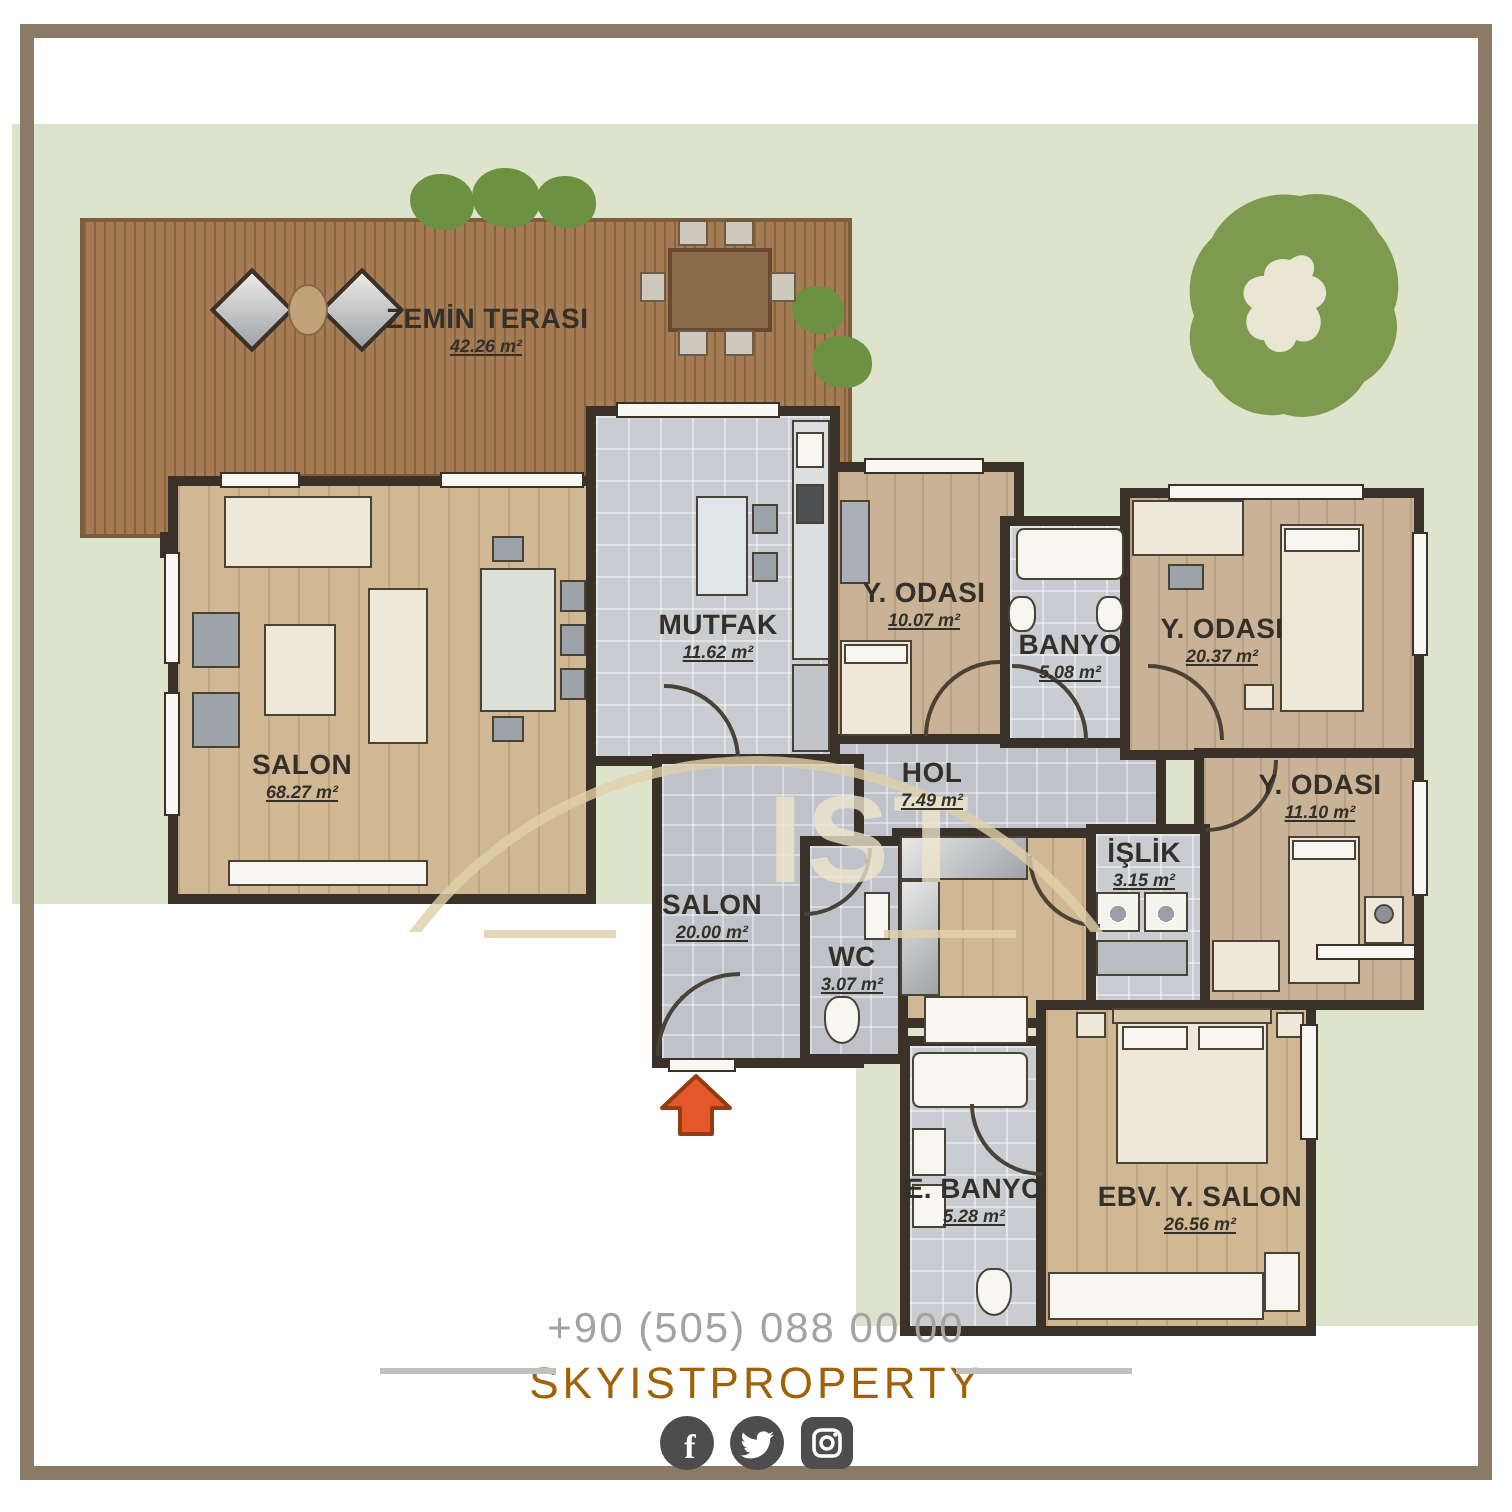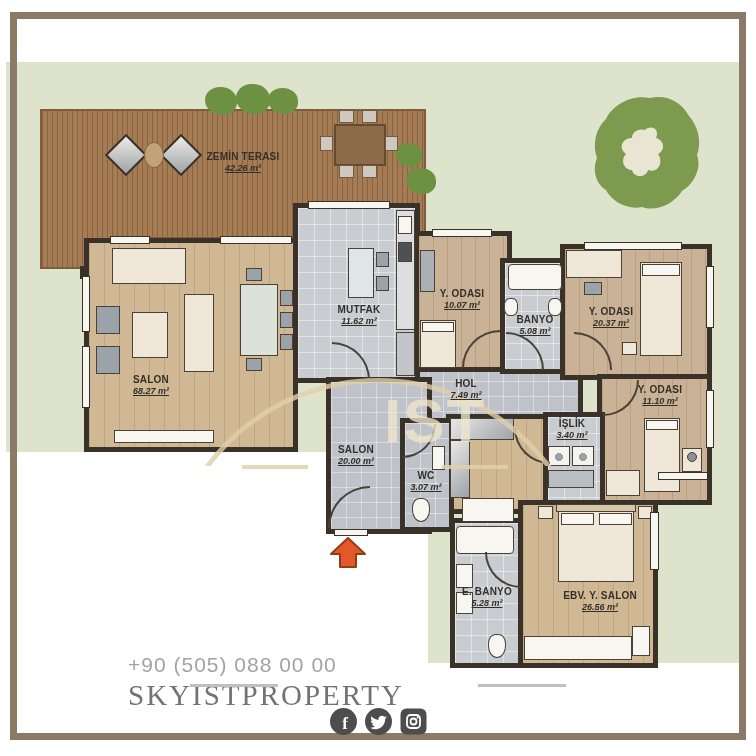--- a/index.html
+++ b/index.html
@@ -21,34 +21,34 @@
   .tile{background-color:#c9cdd1;background-image:linear-gradient(rgba(255,255,255,.45) 1px,transparent 1px),linear-gradient(90deg,rgba(255,255,255,.45) 1px,transparent 1px);background-size:16px 16px;}
   .tile2{background-color:#bfc3c9;background-image:linear-gradient(rgba(255,255,255,.38) 1px,transparent 1px),linear-gradient(90deg,rgba(255,255,255,.38) 1px,transparent 1px);background-size:15px 15px;}
   
   .fur{position:absolute;background:#efe8d9;border:1px solid #4a4137;box-sizing:border-box;z-index:12;}
   .gfur{position:absolute;background:#9ba3a9;border:1px solid #4a4137;box-sizing:border-box;z-index:12;}
   .wfur{position:absolute;background:#f8f6f1;border:1px solid #4a4137;box-sizing:border-box;z-index:12;}
   .win{position:absolute;background:#f8f6f1;border:1px solid #3a3128;box-sizing:border-box;z-index:14;}
   .arc{position:absolute;z-index:13;}
   
   .rlabel{position:absolute;text-align:center;color:#33302a;line-height:1.2;z-index:30;}
-  .rlabel .nm{font-weight:bold;font-size:10px;letter-spacing:.2px;white-space:nowrap;}
+  .rlabel .nm{font-weight:bold;font-size:14px;letter-spacing:.2px;white-space:nowrap;}
   .rlabel .ar{font-style:italic;font-weight:bold;font-size:9px;white-space:nowrap;text-decoration:underline;}
   
   .wm{position:absolute;z-index:25;pointer-events:none;}
   #wm-sky{left:250px;top:390px;font-size:62px;font-weight:bold;letter-spacing:2px;color:rgba(120,120,126,.50);line-height:1;}
   #wm-ist{left:384px;top:390px;font-size:62px;font-weight:bold;letter-spacing:2px;color:rgba(238,230,204,.78);line-height:1;}
   #wm-prop{left:312px;top:456px;font-size:17px;letter-spacing:8px;color:rgba(230,219,188,.9);line-height:1;}
   #dome-clip{left:160px;top:372px;width:436px;height:94px;overflow:hidden;}
   #dome{position:absolute;left:3px;top:6px;width:430px;height:430px;border:5px solid rgba(224,208,170,.8);border-radius:50%;box-sizing:border-box;}
   .wm-line{position:absolute;height:4px;background:rgba(224,208,170,.85);}
   
-  .contact{position:absolute;left:128px;width:500px;z-index:60;}
+  .contact{position:absolute;left:128px;width:500px;text-align:center;z-index:60;}
   #phone{top:653px;font-size:21px;color:#a3a3a3;letter-spacing:1px;}
-  #brand{top:679px;font-size:29px;color:#737373;letter-spacing:2px;font-family:Liberation Serif, serif;}
+  #brand{top:679px;font-size:22px;color:#a16207;letter-spacing:2px;}
   .cline{position:absolute;height:3px;background:#c0c0c0;z-index:60;}
   #social{top:708px;display:flex;justify-content:center;gap:8px;}
   #social svg{display:block;}
 </style>
 </head>
 <body>
 
 <div id="canvas">
 
   <div class="green" style="left:6px;top:62px;width:736px;height:390px;z-index:1;"></div>
@@ -216,21 +216,21 @@
   <div class="rlabel" style="left:440px;top:378px;width:52px;">
     <div class="nm">HOL</div>
     <div class="ar">7.49 m²</div>
   </div>
   <div class="rlabel" style="left:626px;top:384px;width:68px;">
     <div class="nm">Y. ODASI</div>
     <div class="ar">11.10 m²</div>
   </div>
   <div class="rlabel" style="left:540px;top:418px;width:64px;">
     <div class="nm">İŞLİK</div>
-    <div class="ar">3.40 m²</div>
+    <div class="ar">3.15 m²</div>
   </div>
   <div class="rlabel" style="left:322px;top:444px;width:68px;">
     <div class="nm">SALON</div>
     <div class="ar">20.00 m²</div>
   </div>
   <div class="rlabel" style="left:400px;top:470px;width:52px;">
     <div class="nm">WC</div>
     <div class="ar">3.07 m²</div>
   </div>
   <div class="rlabel" style="left:452px;top:586px;width:70px;">

